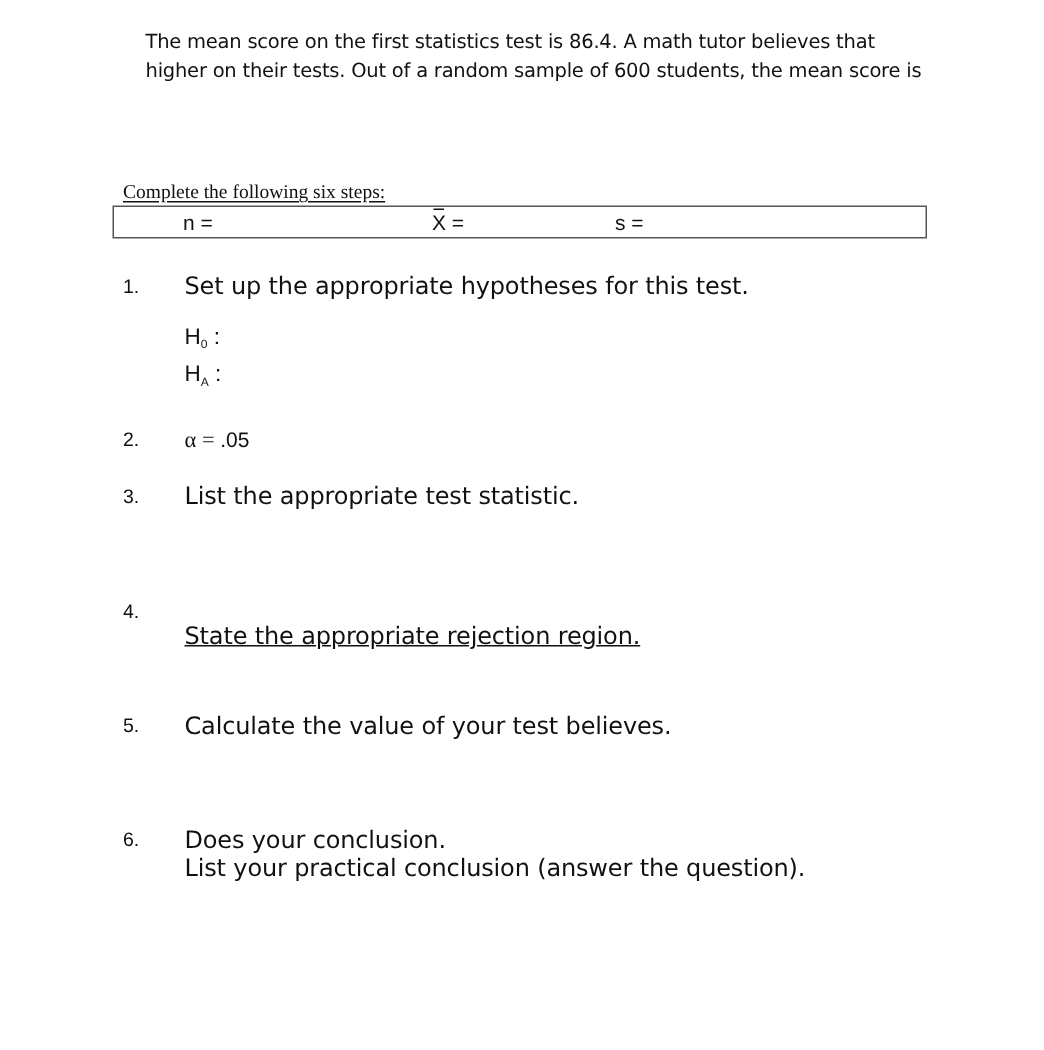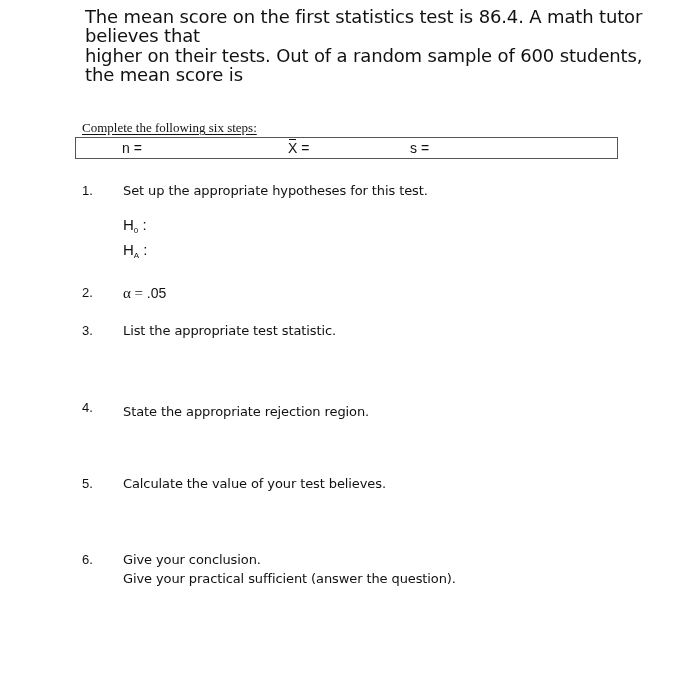--- a/index.html
+++ b/index.html
@@ -13,24 +13,24 @@
       position: relative;
       overflow: hidden;
       color: #111111;
       font-family: "DejaVu Sans", sans-serif;
     }
     .problem {
       position: absolute;
       left: 81px;
       top: 3px;
       width: 560px;
-      font-size: 18px;
+      font-size: 13px;
       line-height: 19.3px;
       letter-spacing: -0.15px;
-      margin: 4px;
+      margin: 16px;
     }
     .instructions {
       position: absolute;
       left: 82px;
       top: 120px;
       font-size: 13px;
       line-height: 16px;
       text-decoration: underline;
       text-underline-offset: 2px;
       margin: 0;
@@ -70,21 +70,21 @@
     .step-num {
       position: absolute;
       left: 82px;
       font-family: "Liberation Sans", sans-serif;
       font-size: 13px;
       line-height: 16px;
     }
     .step-text {
       position: absolute;
       left: 123px;
-      font-size: 13px;
+      font-size: 16px;
       line-height: 19px;
       letter-spacing: -0.1px;
     }
     .hyp {
       position: absolute;
       left: 123px;
       font-family: "Liberation Sans", sans-serif;
       font-size: 15px;
       line-height: 18px;
     }
@@ -133,20 +133,20 @@
 
 <div class="step-num" style="top:285px;">2.</div>
 <div class="alpha">
   <span>α</span><span> = </span><span class="val">.05</span>
 </div>
 
 <div class="step-num" style="top:323px;">3.</div>
 <div class="step-text" style="top:321px;">List the appropriate test statistic.</div>
 
 <div class="step-num" style="top:400px;">4.</div>
-<div class="step-text" style="top:402px;">State the appropriate rejection region.</div>
+<div class="step-text" style="top:414px;text-decoration:underline;">State the appropriate rejection region.</div>
 
 <div class="step-num" style="top:476px;">5.</div>
 <div class="step-text" style="top:474px;">Calculate the value of your test believes.</div>
 
 <div class="step-num" style="top:552px;">6.</div>
-<div class="step-text" style="top:550px;">Give your conclusion.</div>
-<div class="step-text" style="top:569px;">Give your practical sufficient (answer the question).</div>
+<div class="step-text" style="top:550px;">Does your conclusion.</div>
+<div class="step-text" style="top:569px;">List your practical conclusion (answer the question).</div>
 
 </body></html>

